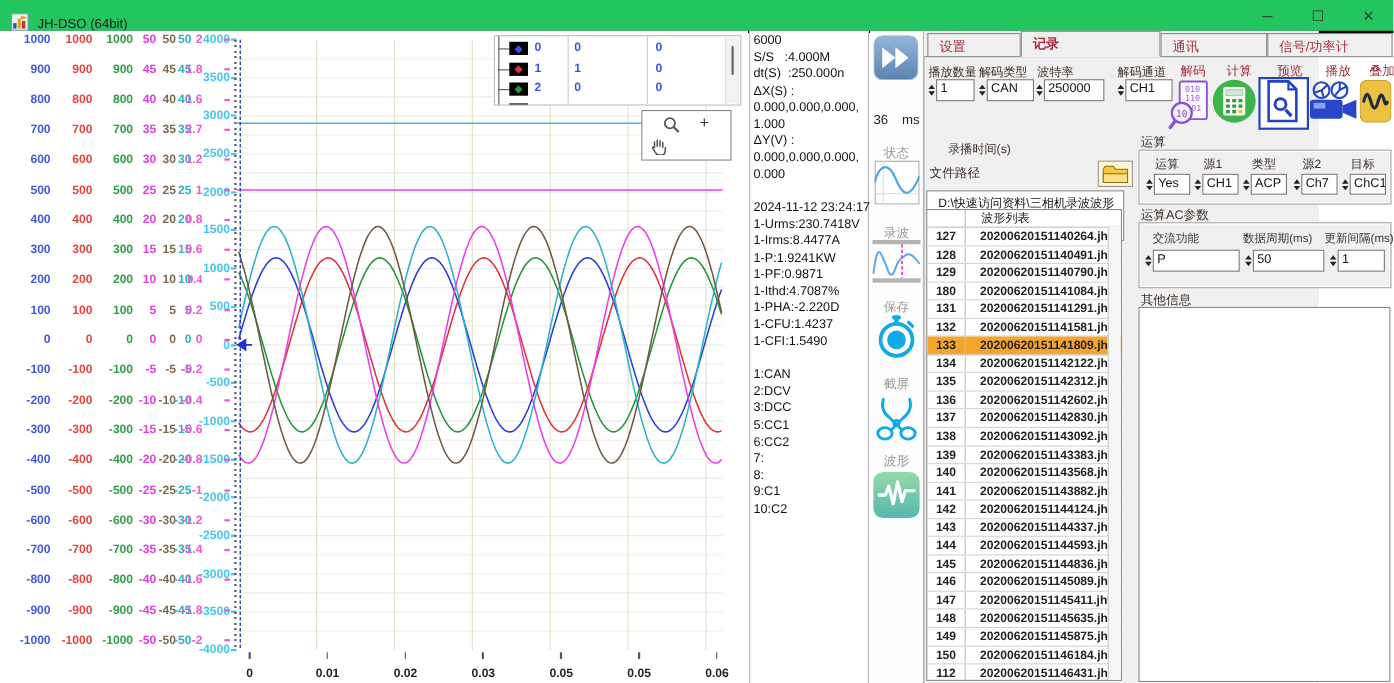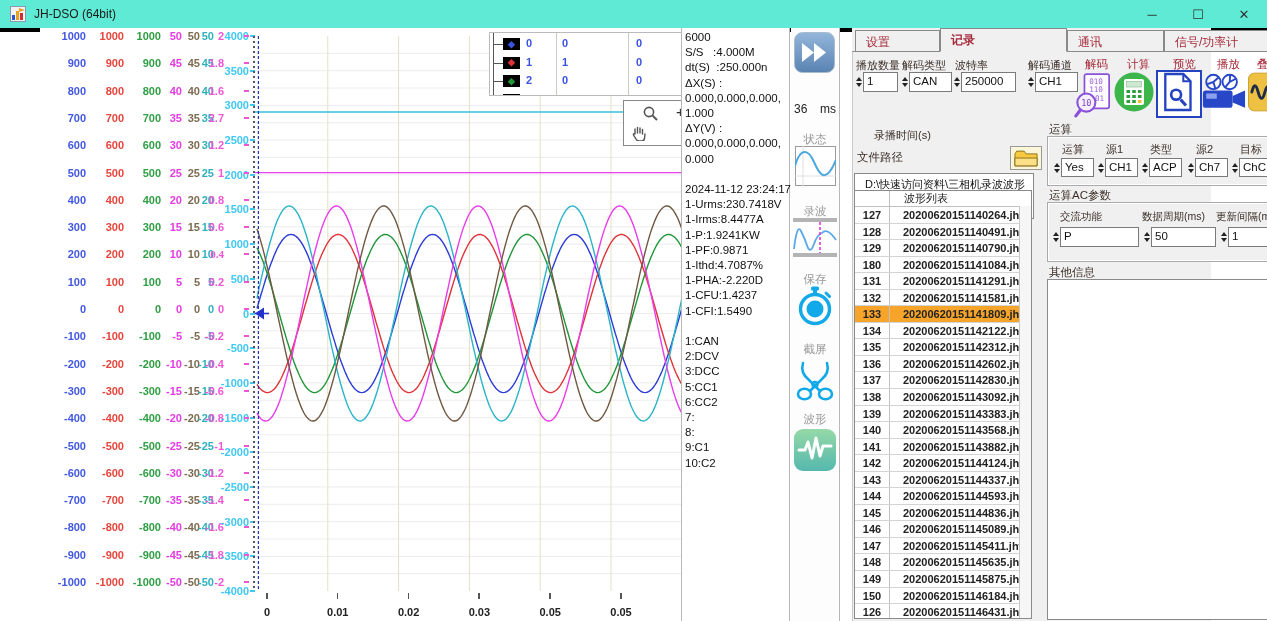--- a/index.html
+++ b/index.html
@@ -1,27 +1,27 @@
 <!DOCTYPE html>
 <html><head>
 <meta charset="utf-8">
 <style>
   html,body{margin:0;padding:0;background:#fff;}
   #root{position:relative;width:1267px;height:621px;overflow:hidden;
         font-family:"Liberation Sans",sans-serif;background:#fff;user-select:none;}
   
-  #titlebar{position:absolute;left:0;top:0;width:1267px;height:28px;background:#5eead4;
-            border-bottom:4px solid #000000;display:flex;align-items:center;}
+  #titlebar{position:absolute;left:0;top:0;width:1267px;height:28px;background:#22c55e;
+            border-bottom:2px solid #000000;display:flex;align-items:flex-end;}
   #titlebar .appicon{width:16px;height:16px;margin:0 8px 0 10px;}
   #titlebar .title{font-size:12px;color:#1b1b1b;}
   #titlebar .winbtns{margin-left:auto;display:flex;height:28px;}
   #titlebar .winbtn{width:46px;height:28px;display:flex;align-items:center;justify-content:center;
                     font-size:13px;color:#333;}
   
-  #plot-section{position:absolute;left:0;top:28px;width:680px;height:468px;background:#fff;margin-left:40px;}
+  #plot-section{position:absolute;left:0;top:28px;width:680px;height:468px;background:#fff;}
   .ylab{position:absolute;font-size:11px;font-weight:bold;transform:translateY(-50%);
         text-align:right;white-space:nowrap;}
   .tickdash{position:absolute;height:2px;}
   #plot-svg{position:absolute;left:215px;top:8px;}
   #legend{position:absolute;left:449px;top:4px;width:223px;height:62px;background:#fff;
           border:1px solid #bbb;overflow:hidden;}
   .leg-row{position:absolute;left:0;height:18px;width:223px;font-size:11px;font-weight:bold;color:#3b52e0;}
   .leg-row .tree{position:absolute;left:3px;top:-9px;width:9px;height:18px;
                  border-left:1px solid #555;border-bottom:1px solid #555;}
   .leg-row .swatch{position:absolute;left:13px;top:3px;width:17px;height:12px;background:#000;
@@ -38,21 +38,21 @@
               border-left:1px solid #b8b8b8;border-right:1px solid #b8b8b8;padding:2px 0 0 3px;box-sizing:border-box;}
   .info-line{font-size:11.5px;color:#111;line-height:15.2px;white-space:pre;}
   
   #mid-col{position:absolute;left:791px;top:28px;width:48px;height:593px;background:#fdfdfd;
            border-right:1px solid #b8b8b8;}
   #ff-btn{position:absolute;left:3px;top:4px;width:41px;height:41px;}
   #speed{position:absolute;left:0px;top:74px;width:48px;font-size:12px;color:#222;}
   .mid-item .mlabel{position:absolute;width:48px;text-align:center;font-size:11.5px;color:#979797;}
   .mid-item .micon{position:absolute;}
   
-  #right-panel{position:absolute;left:840px;top:28px;width:359px;height:593px;background:#f0f0f0;margin-left:12px;}
+  #right-panel{position:absolute;left:840px;top:28px;width:359px;height:593px;background:#f0f0f0;}
   .tab{position:absolute;top:2px;height:21px;box-sizing:border-box;background:#f0f0f0;
        border:1px solid #8a8a8a;border-bottom:none;font-size:12px;color:#a52a3a;
        display:flex;align-items:flex-start;justify-content:flex-start;padding:3px 0 0 10px;}
   .tab.active{top:0;height:24px;z-index:5;border-bottom:1px solid #f0f0f0;font-weight:bold;}
   #tabpane{position:absolute;left:0;top:23px;width:426px;height:569px;border-top:1px solid #8a8a8a;
            border-left:1px solid #c8c8c8;}
   .flabel{position:absolute;font-size:11px;color:#3c2f28;white-space:nowrap;}
   .tlabel{position:absolute;font-size:11.5px;color:#a52a3a;white-space:nowrap;}
   .spin{position:absolute;display:flex;align-items:stretch;height:20px;box-sizing:border-box;}
   .spin .arrows{width:9px;display:flex;flex-direction:column;justify-content:center;gap:2px;align-items:center;}
@@ -738,21 +738,21 @@
           </div>
           <div class="fl-row">
             <span class="c1">149</span>
             <span class="c2">20200620151145875.jhw</span>
           </div>
           <div class="fl-row">
             <span class="c1">150</span>
             <span class="c2">20200620151146184.jhw</span>
           </div>
           <div class="fl-row">
-            <span class="c1">126</span>
+            <span class="c1">112</span>
             <span class="c2">20200620151146431.jhw</span>
           </div>
         </div>
     <div id="fl-scroll"></div>
   </div>
 
   <span class="flabel" style="left:197px;top:94px;font-size:11.5px">运算</span>
   <div class="groupbox" style="left:195px;top:108px;width:228px;height:48px">
     <div id="op-cols">
           <span class="flabel" style="left: 14px; top: 5px;">运算</span>

